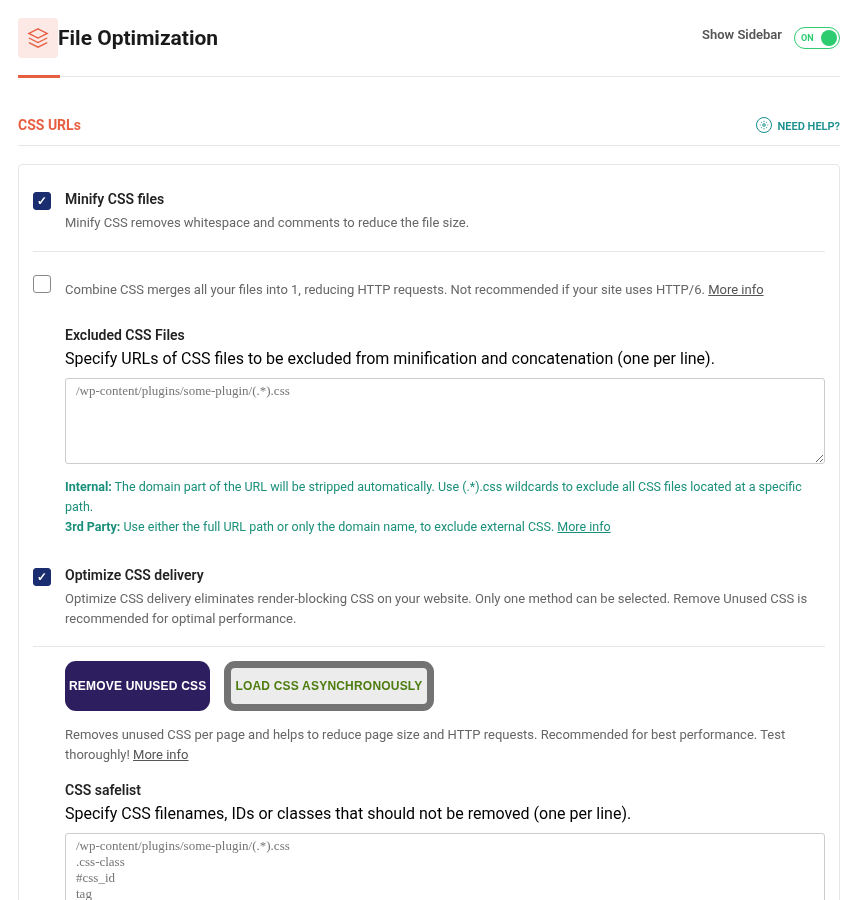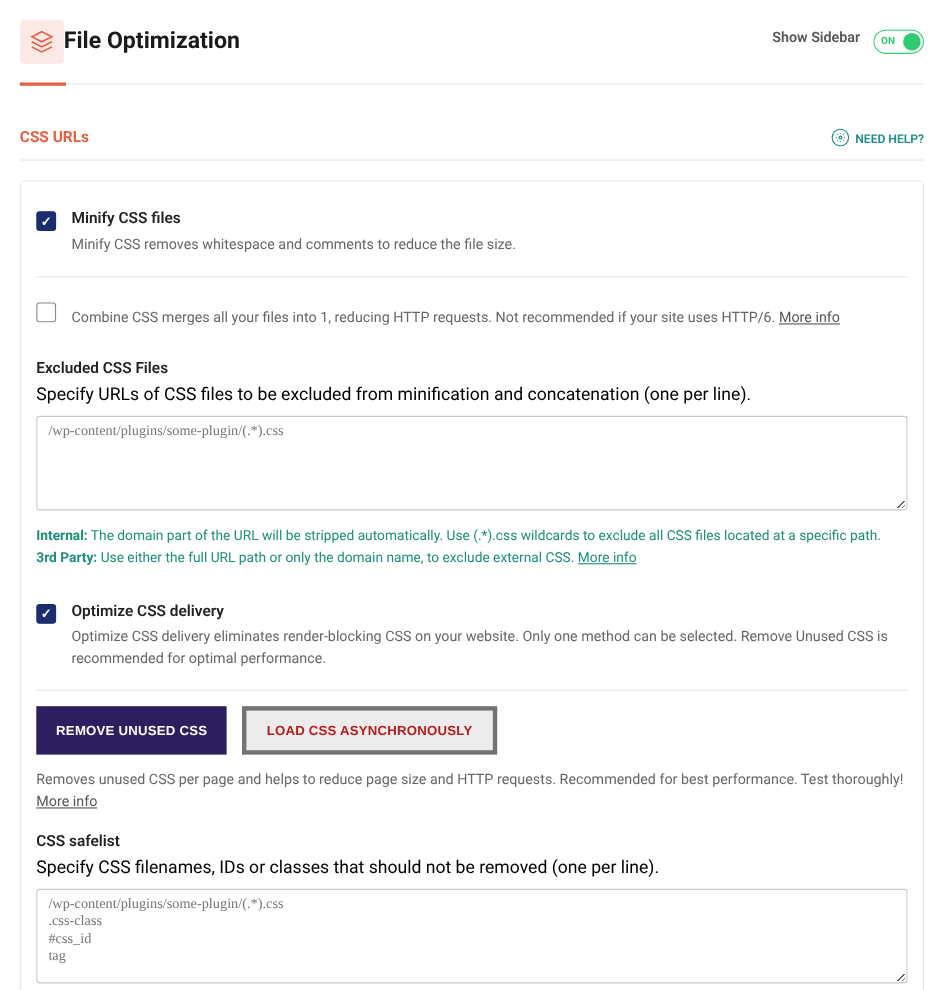--- a/index.html
+++ b/index.html
@@ -169,20 +169,21 @@
       color: #666;
       margin-top: 6px;
       line-height: 1.5;
     }
     .more-info {
       color: #555;
       text-decoration: underline;
       cursor: pointer;
     }
     .subsection {
+      margin-left: 32px;
       margin-top: 10px;
     }
     .sub-title {
       font-size: 14px;
       font-weight: 600;
       color: #222;
     }
     .sub-desc {
       font-size: 16px;
       color: #000000;
@@ -206,36 +207,36 @@
       margin-top: 10px;
     }
     .note .strong { font-weight: 700; }
     .note .more-info { color: #1a8f7a; }
     .button-row {
       display: flex;
       gap: 14px;
       margin: 10px 0 14px 0;
     }
     .btn {
-      padding: 11px 18px;
-      border-radius: 0;
+      padding: 11px 4px;
+      border-radius: 11px;
       font-size: 12px;
       font-weight: 700;
       cursor: pointer;
       border: none;
       letter-spacing: 0.2px;
     }
     .btn-primary {
       background: #2d1e5f;
       color: #fff;
     }
     .btn-secondary {
       background: #ececec;
-      color: #b91c1c;
-      border: 4px solid #737373;
+      color: #4d7c0f;
+      border: 7px solid #737373;
     }
     .method-desc {
       font-size: 13px;
       color: #666;
       margin-bottom: 18px;
       line-height: 1.5;
     }
   </style>
 </head>
 <body>

